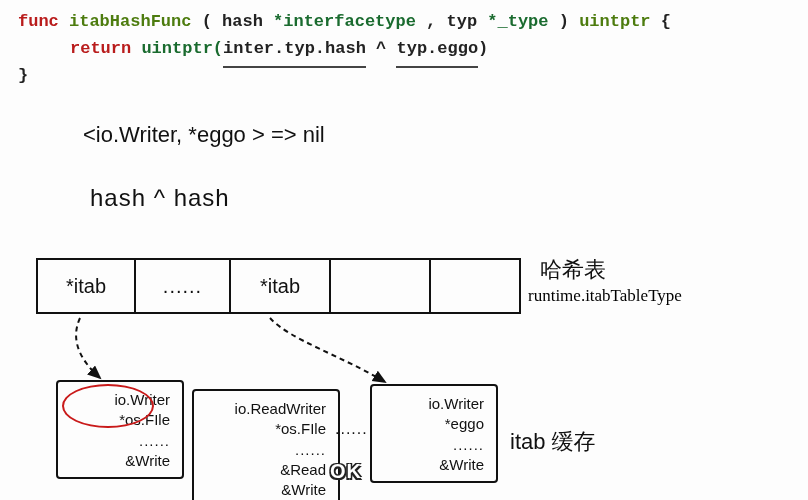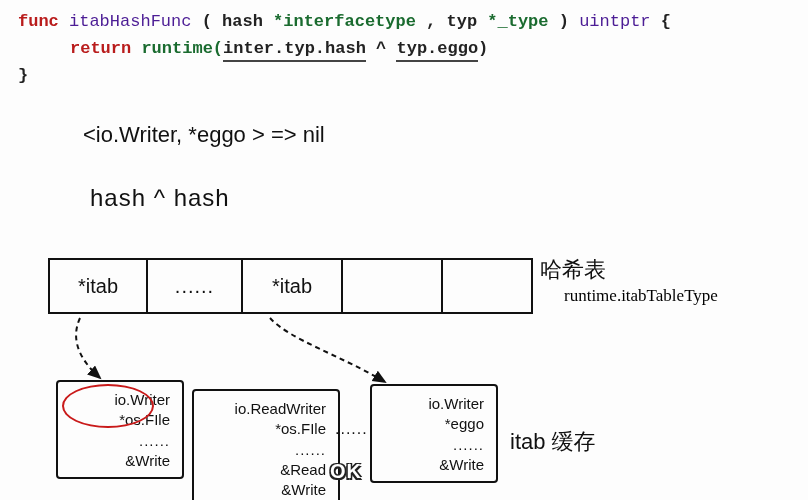--- a/index.html
+++ b/index.html
@@ -15,58 +15,58 @@
   .code {
     font-family: "Courier New", monospace;
     font-size: 17px;
     font-weight: bold;
     line-height: 1.6;
     position: absolute;
     top: 8px;
     left: 18px;
   }
   .code .kw { color: #b91c1c; font-weight: bold; }
-  .code .fn { color: #4c1d95; font-weight: normal; }
+  .code .fn { color: #4d7c0f; font-weight: bold; }
   .code .typ { color: #1a6b2f; }
   .code .plain { color: #222; }
   .underline {
     border-bottom: 2px solid #444;
-    padding-bottom: 2px;
+    padding-bottom: 8px;
   }
   .handline {
     font-family: "Comic Sans MS", "Segoe Script", cursive, sans-serif;
     color: #111;
   }
   .expr1 { position:absolute; top:122px; left:36px; font-size:22px;margin-left:47px; }
   .expr2 { position:absolute; top:184px; left:90px; font-size:24px; letter-spacing:1px; }
 
   .hashtable {
     position:absolute;
-    top:258px; left:48px;
+    top:258px; left:36px;
     display:flex;
     justify-content:space-between;
   }
   .hashtable .cell {
     border:2.5px solid #111;
     height:56px;
     display:flex;
     align-items:center;
     justify-content:center;
     font-size:20px;
     box-sizing:border-box;
   }
   .cell.c0{ width:100px; }
   .cell.c1{ width:95px; }
   .cell.c2{ width:100px; }
   .cell.c3{ width:100px; }
   .cell.c4{ width:90px; }
   .hashtable .cell + .cell { border-left:none; }
 
   .hashlabel { position:absolute; top:255px; left:540px; font-size:22px; }
-  .hashsub   { position:absolute; top:286px; left:564px; font-size:17px; font-family: "Comic Sans MS", cursive; }
+  .hashsub   { position:absolute; top:286px; left:528px; font-size:17px; font-family: "Comic Sans MS", cursive; }
 
   .itabbox {
     position:absolute;
     border:2.5px solid #111;
     border-radius:4px;
     padding:8px 12px 6px 12px;
     font-size:15px;
     text-align:right;
     line-height:1.35;
   }
@@ -118,21 +118,21 @@
     <span class="typ">*_type</span>
     <span class="plain">)</span>
     <span> </span>
     <span class="fn">uintptr</span>
     <span> </span>
     <span class="plain">{</span>
   </div>
   <div style="padding-left:52px;">
     <span class="kw">return</span>
     <span> </span>
-    <span class="typ">runtime(</span><span class="plain underline">inter.typ.hash</span>
+    <span class="typ">uintptr(</span><span class="plain underline">inter.typ.hash</span>
     <span class="plain"> </span><span class="plain">^</span><span class="plain"> </span>
     <span class="plain underline">typ.eggo</span><span class="plain">)</span>
   </div>
   <div>
     <span class="plain">}</span>
   </div>
 </div>
 
 <div class="handline expr1">&lt;io.Writer, *eggo &gt;   =&gt; nil</div>
 <div class="handline expr2">hash  ^   hash</div>

